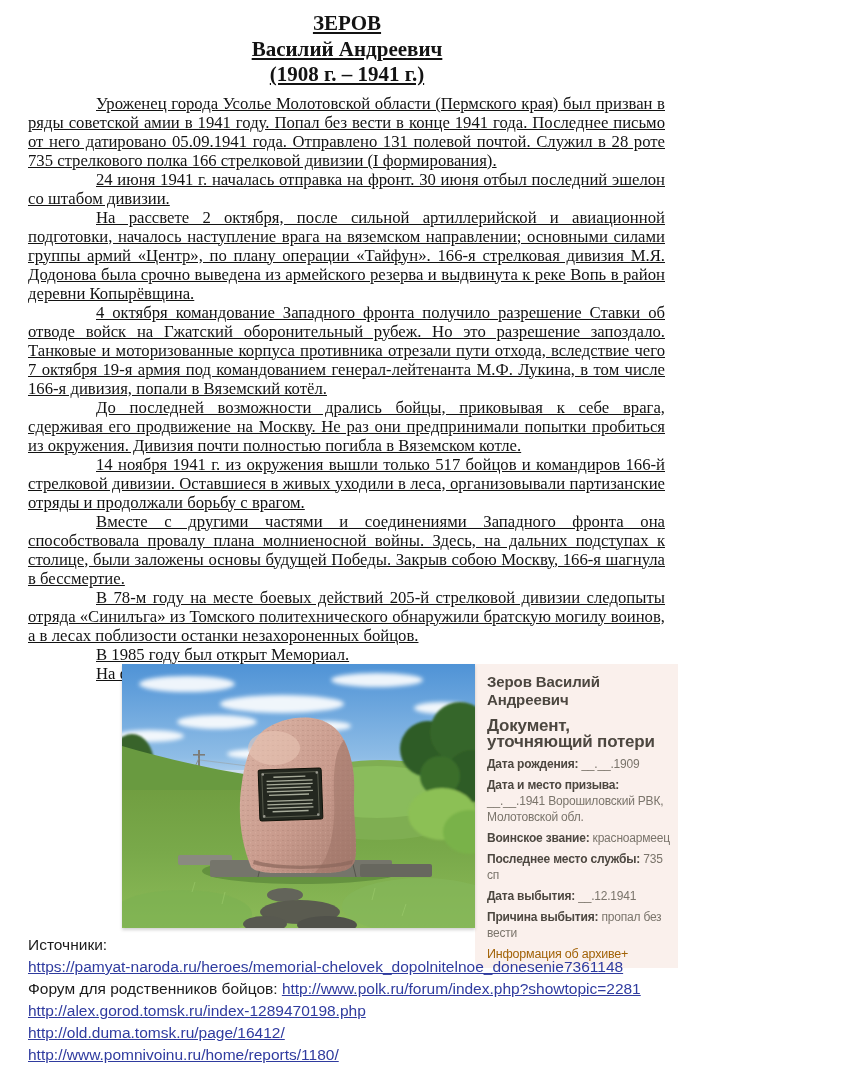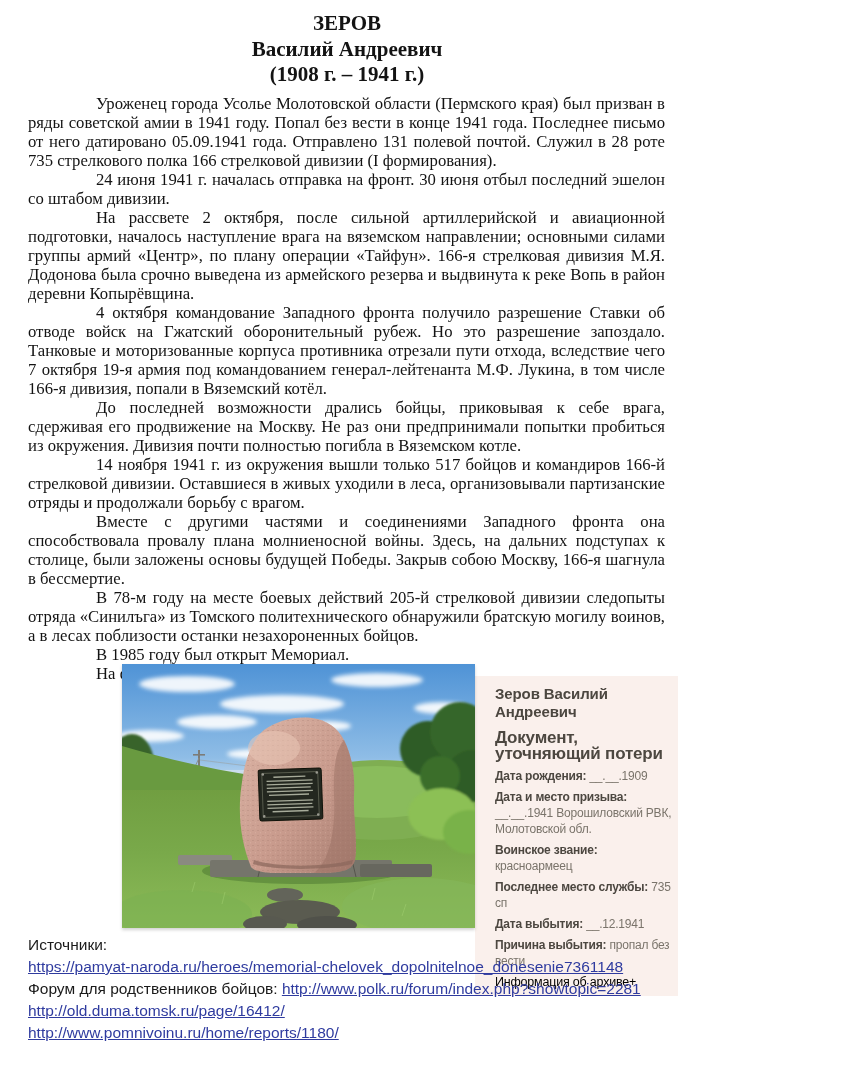--- a/index.html
+++ b/index.html
@@ -1,42 +1,42 @@
 <!DOCTYPE html>
 <html lang="ru"><head>
 <meta charset="utf-8">
 <style>
   html,body { margin:0; padding:0; background:#ffffff; }
   .page {
     position:relative; width:694px; height:1080px; background:#ffffff;
-    font-family:"Liberation Serif", serif; color:#131313; overflow:hidden;
+    font-family:"Liberation Serif", serif; color:#131313; overflow:hidden;text-decoration:underline;
   }
   
   .doc-title { padding-top:11px; text-align:center; font-weight:bold;
                font-size:21px; line-height:25.5px; }
   
   .body-text { margin:6px 29px 0 28px; font-size:16.7px; line-height:19px;
                text-align:justify; }
   .body-text p { margin:0; text-indent:68px; }
   
   .figure-row { position:absolute; left:122px; top:664px; width:556px; display:flex; }
   .photo { flex:none; width:353px; height:264px; position:relative;
            box-shadow:0 2px 3px rgba(0,0,0,.18); }
   .photo svg { display:block; }
   .info-card { flex:none; width:203px; min-height:258px; box-sizing:border-box;
-               background:#faf0ec; padding:9px 6px 6px 20px;
+               background:#faf0ec; padding:9px 6px 6px 12px;
                font-family:"Liberation Sans", sans-serif; color:#7a746b;
-               font-size:12px; letter-spacing:-0.2px; line-height:16px;margin-top:12px; }
+               font-size:12px; letter-spacing:-0.2px; line-height:16px; }
   .info-card .card-title { margin:0 0 9px; font-size:15px; line-height:18px;
                font-weight:bold; color:#4c4740; letter-spacing:-0.1px; }
   .info-card .card-subtitle { margin:0 0 6px; font-size:17px; font-weight:bold;
                color:#4c4740; }
   .field { margin:0 0 5px; }
   .field b { color:#4c4740; }
-  .card-link { display:block; margin-top:4px; color:#000000; font-size:12.5px;
+  .card-link { display:block; margin-top:4px; color:#a16207; font-size:12.5px;
                text-decoration:none; cursor:pointer; }
   
   .sources { position:absolute; left:28px; top:934px; width:785px;
              font-family:"Liberation Sans", sans-serif; font-size:15.5px;
              line-height:22px; color:#1a1a1a; }
   .sources a { color:#2f3b9f; text-decoration:underline; cursor:pointer; }
 </style>
 </head>
 <body>
 
@@ -198,17 +198,18 @@
       <p class="field"><b>Причина выбытия:</b> <span>пропал без вести</span></p>
       <a class="card-link">Информация об архиве+</a>
     </aside>
 
   </section>
 
   <footer class="sources">
     <div>Источники:</div>
     <div class="src-line"><a>https://pamyat-naroda.ru/heroes/memorial-chelovek_dopolnitelnoe_donesenie7361148</a></div>
     <div class="src-line"><span>Форум для родственников бойцов: </span><a>http://www.polk.ru/forum/index.php?showtopic=2281</a></div>
+    <div class="src-line"><a>http://alex.gorod.tomsk.ru/index-1289470198.php</a></div>
     <div class="src-line"><a>http://old.duma.tomsk.ru/page/16412/</a></div>
     <div class="src-line"><a>http://www.pomnivoinu.ru/home/reports/1180/</a></div>
   </footer>
 
 </div>
 
 </body></html>

